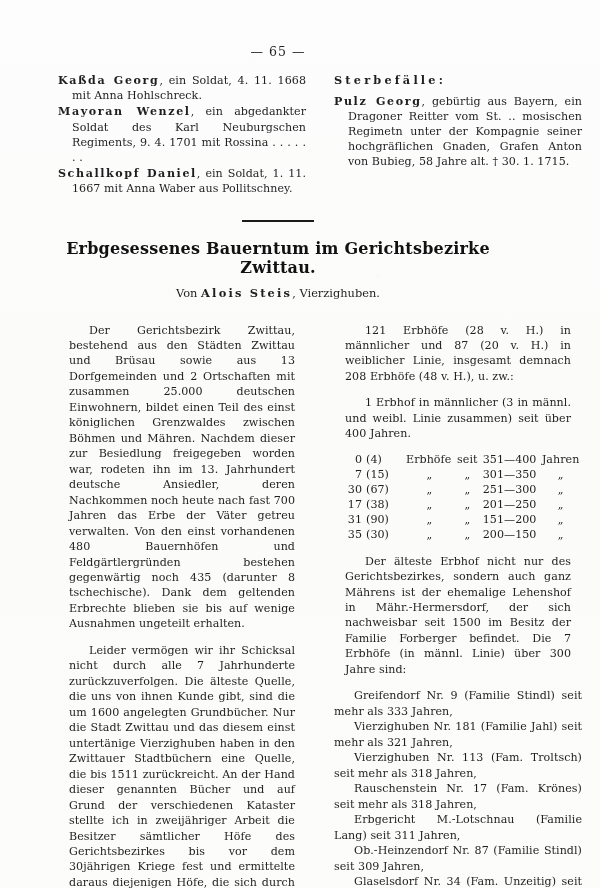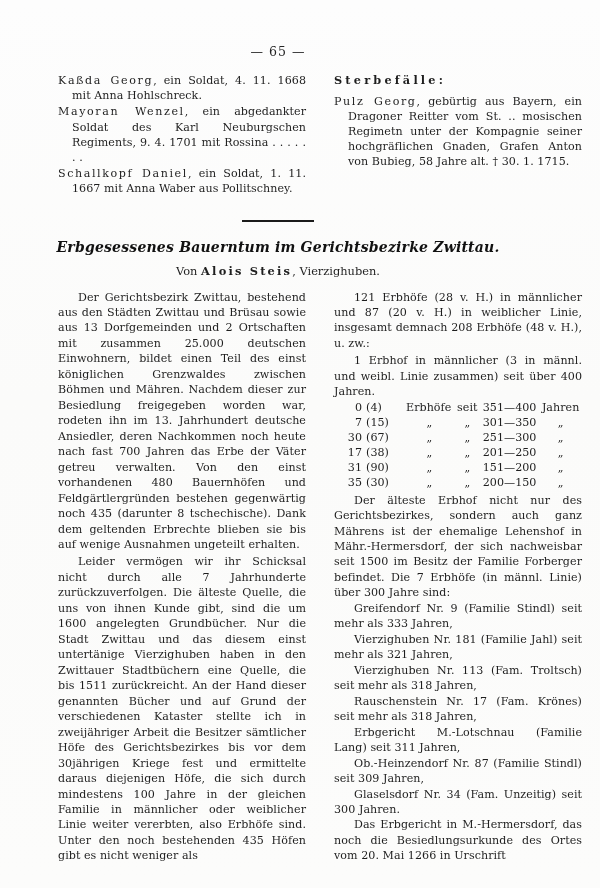--- a/index.html
+++ b/index.html
@@ -73,21 +73,21 @@
   
   .entry {
     margin: 0 0 1px 0;
     padding-left: 14px;
     text-indent: -14px;
     text-align: justify;
     font-size: 11.1px;
     line-height: 1.37;
   }
   .entry .nm {
-    font-weight: 400;
+    font-weight: 700;
     letter-spacing: 1.6px;
   }
 
   .section-head {
     text-align: left;
     font-weight: 700;
     letter-spacing: 3.2px;
     font-size: 11.3px;
     margin: 0 0 5px 0;
   }
@@ -102,40 +102,39 @@
   .rule {
     width: 72px;
     height: 2px;
     background: #1b1b1b;
   }
 
   
   .article-title {
     text-align: center;
     font-weight: 700;
-    font-size: 14px;
+    font-size: 16px;
     letter-spacing: 0.2px;
     color: #111;
     margin: 0 10px 9px 10px;
     font-family: "DejaVu Serif", "Liberation Serif", serif;
-    font-style: italic;
   }
   .article-byline {
     text-align: center;
     font-size: 11.4px;
     margin: 0 0 12px 0;
     color: #1f1f1f;
   }
   .article-byline .sp {
     letter-spacing: 2.2px;
     font-weight: 600;
   }
 
   p.para {
-    margin: 0;
+    margin: 11px;
     text-indent: 20px;
     text-align: justify;
     font-size: 11.1px;
     line-height: 1.395;
   }
   p.para + p.para { margin-top: 2px; }
 
   
   table.erbhof-table {
     border-collapse: collapse;

